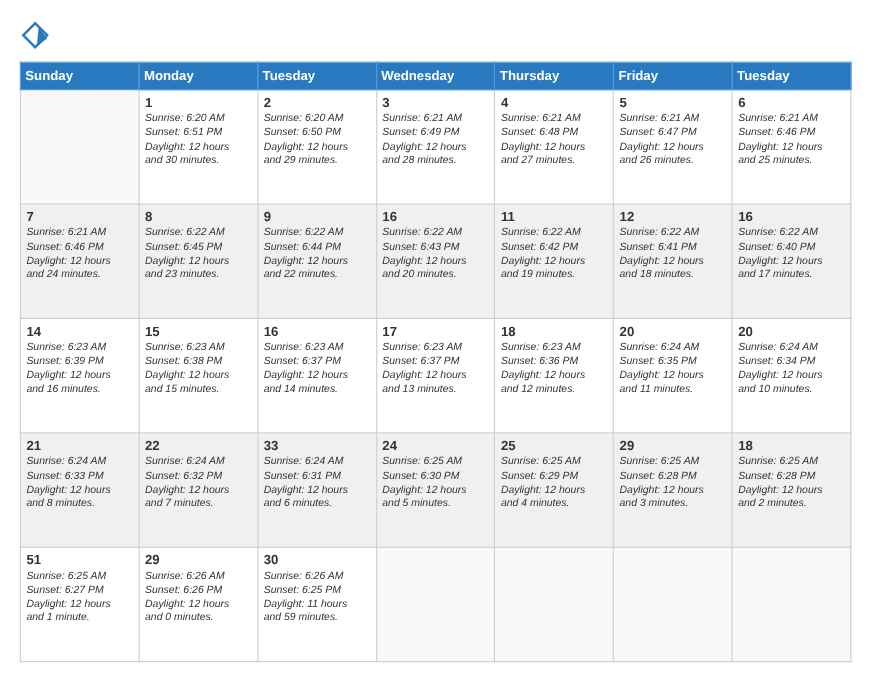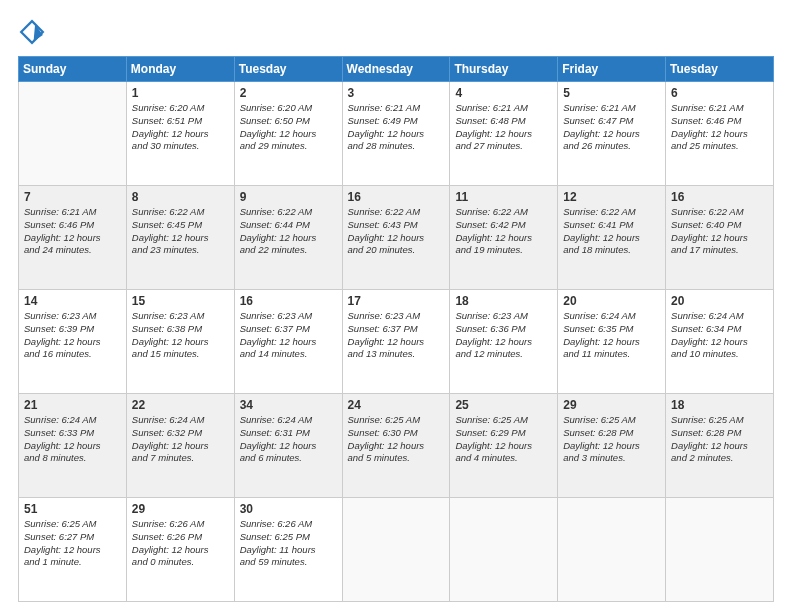--- a/index.html
+++ b/index.html
@@ -278,21 +278,21 @@
 and 8 minutes.</div>
           </td>
           <td>
             <span class="day-num">22</span>
             <div class="cell-info" style="white-space: pre-line;">Sunrise: 6:24 AM
 Sunset: 6:32 PM
 Daylight: 12 hours
 and 7 minutes.</div>
           </td>
           <td>
-            <span class="day-num">34</span>
+            <span class="day-num">33</span>
             <div class="cell-info" style="white-space: pre-line;">Sunrise: 6:24 AM
 Sunset: 6:31 PM
 Daylight: 12 hours
 and 6 minutes.</div>
           </td>
           <td>
             <span class="day-num">24</span>
             <div class="cell-info" style="white-space: pre-line;">Sunrise: 6:25 AM
 Sunset: 6:30 PM
 Daylight: 12 hours

